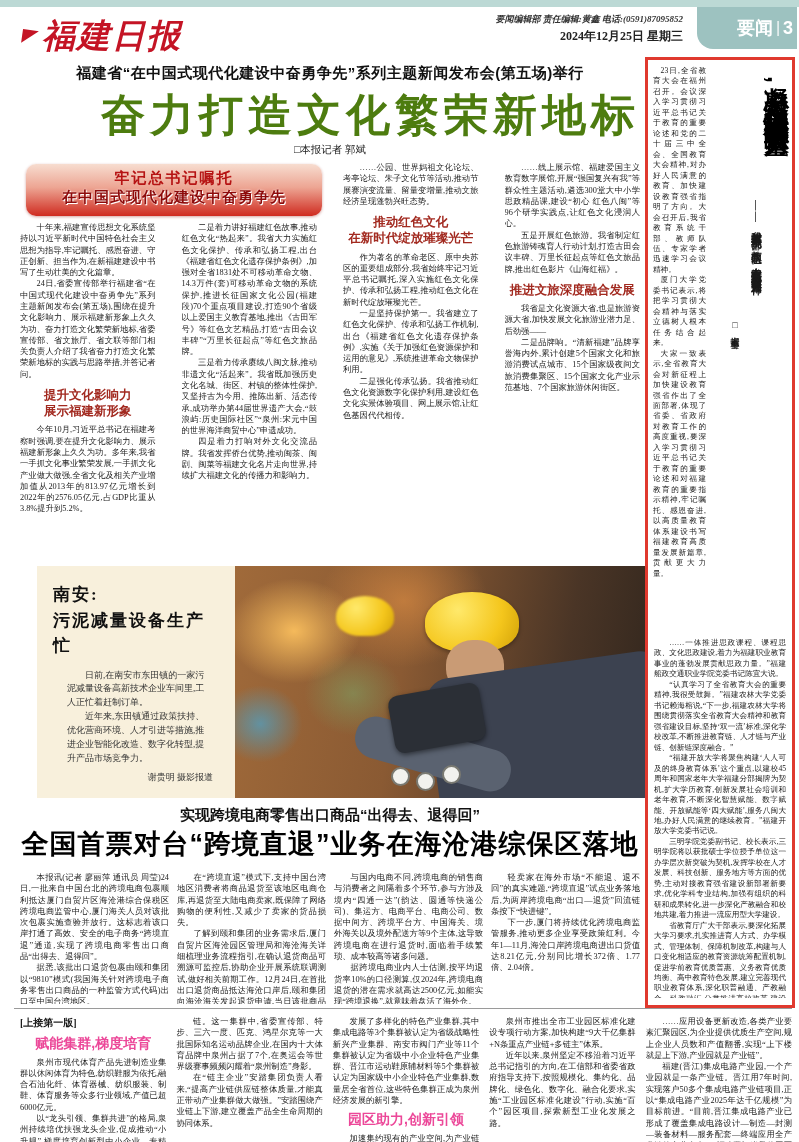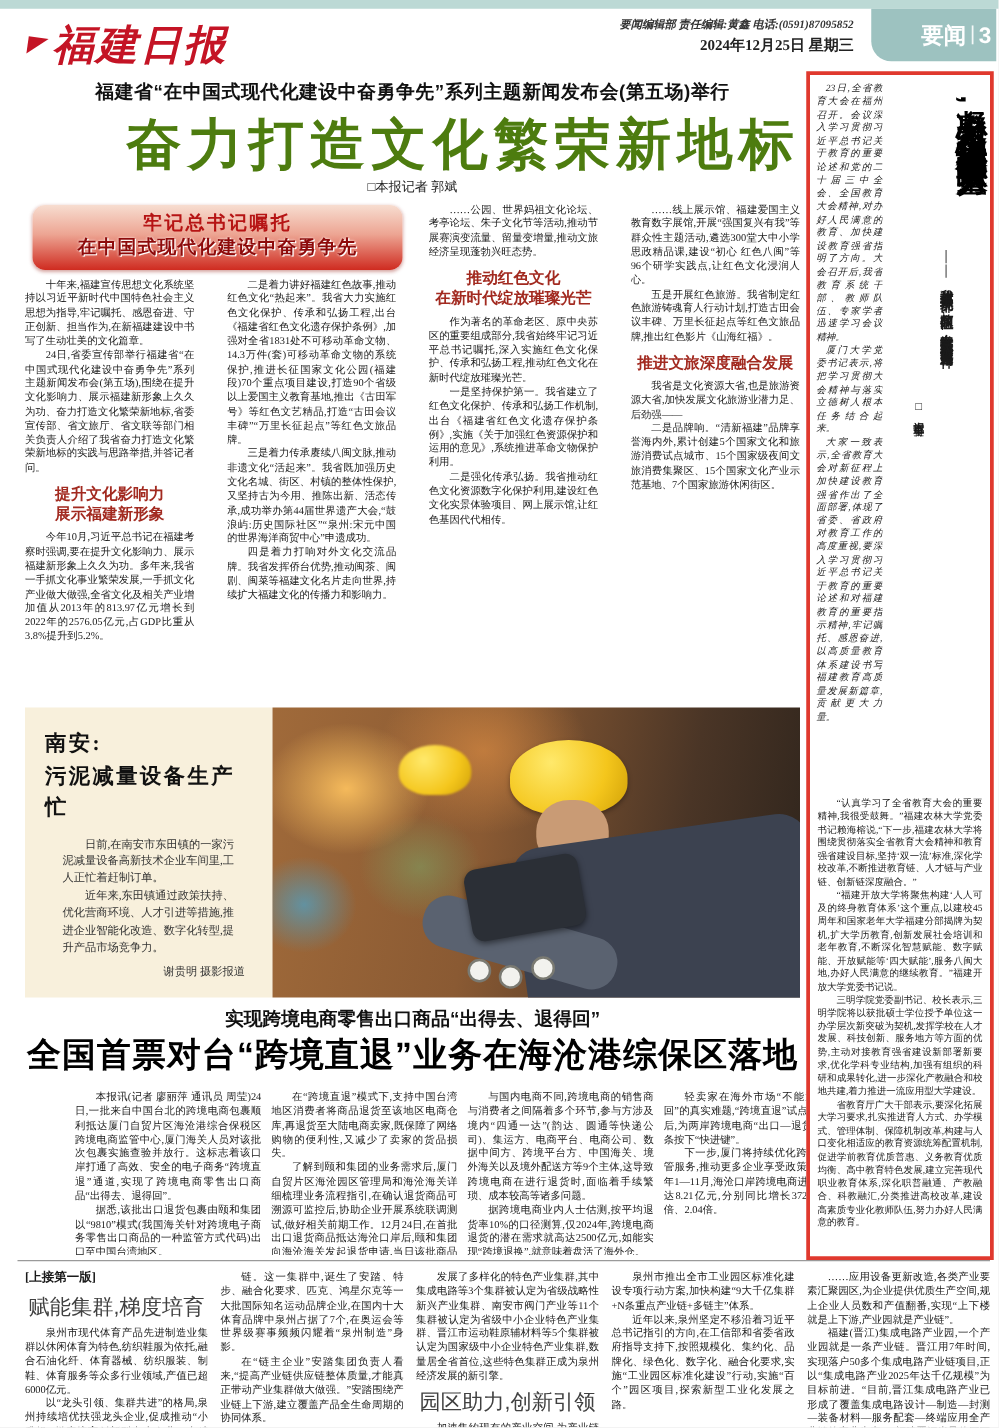--- a/index.html
+++ b/index.html
@@ -30,21 +30,21 @@
   .para{margin:0;text-indent:2em;}
   .banner{position:absolute;left:6px;top:2px;width:296px;height:52px;border-radius:10px;
           background:linear-gradient(180deg,#f7ddd0 0%,#eda593 45%,#cf2b20 100%);
           box-shadow:0 1px 3px rgba(150,30,20,.4);text-align:center;
           font-family:"Liberation Sans",sans-serif;font-weight:900;}
   .banner-l1{font-size:15px;color:#b61414;padding-top:5px;letter-spacing:2px;}
   .banner-l2{font-size:15px;color:#8e0b0b;letter-spacing:1px;text-shadow:0 0 2px #fff,1px 1px 0 #fff;}
   .subhead{color:#a22a20;font-weight:bold;font-size:12.5px;text-align:center;margin:7px 0 5px;
            line-height:1.3;font-family:"Liberation Sans",sans-serif;text-indent:0;}
   
-  .photofeature{position:absolute;left:20px;top:566px;width:620px;height:232px;display:flex;}
+  .photofeature{position:absolute;left:37px;top:566px;width:620px;height:232px;display:flex;}
   .cappanel{width:198px;background:#f8f0dc;box-sizing:border-box;padding:16px 14px 8px 16px;}
   .cap-title{font-size:17px;font-weight:bold;line-height:1.5;color:#111;letter-spacing:2px;}
   .cap-body{margin-top:10px;padding:0 10px 0 14px;font-size:9px;line-height:1.55;color:#333;}
   .cap-body .para{text-indent:2em;}
   .cap-credit{text-align:right;font-size:9px;color:#333;margin-top:5px;padding-right:8px;}
   .photo{flex:1;position:relative;overflow:hidden;
      background:
        radial-gradient(95px 75px at 14% 28%, rgba(255,195,95,.9), rgba(255,195,95,0) 70%),
        radial-gradient(60px 55px at 6% 68%, rgba(80,160,195,.75), rgba(80,160,195,0) 70%),
        radial-gradient(120px 95px at 40% 15%, rgba(235,150,70,.55), rgba(235,150,70,0) 70%),
@@ -62,39 +62,39 @@
   .part{position:absolute;left:37%;bottom:22%;width:92px;height:58px;background:#2b2f36;
         border-radius:10px;transform:rotate(-10deg);box-shadow:0 2px 5px rgba(0,0,0,.5);}
   .gauge{position:absolute;width:15px;height:15px;border-radius:50%;background:#f2f2ee;
          border:2px solid #7a7a72;}
   .g1{left:37%;bottom:5%;} .g2{left:43%;bottom:3%;} .g3{left:49%;bottom:6%;}
   
   .kicker2{position:absolute;left:20px;top:806px;width:620px;text-align:center;font-size:15px;
            font-weight:bold;font-family:"Liberation Sans",sans-serif;color:#111;}
   .headline2{position:absolute;left:20px;top:826px;width:620px;text-align:center;font-size:27px;
              font-weight:900;letter-spacing:1px;font-family:Liberation Sans, sans-serif;color:#000;}
-  .a2body{position:absolute;left:20px;top:872px;width:620px;height:132px;display:flex;gap:8px;margin-left:40px;}
+  .a2body{position:absolute;left:20px;top:872px;width:620px;height:132px;display:flex;gap:8px;}
   
   .edubox{position:absolute;left:645px;top:57px;width:150px;height:951px;box-sizing:border-box;
           border:3px solid #e0392e;background:#fff;}
   .edu-strip{position:absolute;left:5px;top:6px;width:53px;height:556px;overflow:hidden;
              font-size:7.6px;line-height:1.38;text-align:justify;}
-  .edu-strip .para{text-indent:1em;font-style:italic;}
+  .edu-strip .para{text-indent:1em;}
   .edu-vert{position:absolute;left:62px;top:8px;width:80px;height:562px;writing-mode:vertical-rl;}
   .edu-headline{font-family:"Liberation Sans",sans-serif;font-weight:900;font-size:25px;
                 letter-spacing:2px;color:#000;line-height:1.08;}
   .edu-subtitle{font-size:10.5px;font-weight:bold;padding-top:132px;margin-left:8px;letter-spacing:1px;}
   .edu-byline{font-size:9px;padding-top:252px;margin-left:8px;}
   .edu-bottom{position:absolute;left:6px;right:6px;top:578px;height:360px;overflow:hidden;
               font-size:7.6px;line-height:1.38;text-align:justify;}
   
   .botline{position:absolute;left:14px;top:1008px;width:778px;border-top:1px solid #9a9a9a;}
   .bottomsec{position:absolute;left:20px;top:1016px;width:772px;height:126px;display:flex;gap:10px;}
   .cont-label{font-weight:bold;font-size:10px;text-indent:0;margin:0 0 3px;}
-  .bsub{font-family:"Liberation Sans",sans-serif;font-weight:normal;font-size:17px;color:#404040;
+  .bsub{font-family:"Liberation Sans",sans-serif;font-weight:bold;font-size:14px;color:#ec4899;
         text-align:center;margin:4px 0 4px;text-indent:0;}
 </style>
 </head>
 <body>
 
 <div class="page">
 
   <div class="topstrip"></div>
 
   <div class="masthead">
@@ -218,39 +218,40 @@
         <p class="para">23日,全省教育大会在福州召开。会议深入学习贯彻习近平总书记关于教育的重要论述和党的二十届三中全会、全国教育大会精神,对办好人民满意的教育、加快建设教育强省指明了方向。大会召开后,我省教育系统干部、教师队伍、专家学者迅速学习会议精神。</p>
         <p class="para">厦门大学党委书记表示,将把学习贯彻大会精神与落实立德树人根本任务结合起来。</p>
         <p class="para">大家一致表示,全省教育大会对新征程上加快建设教育强省作出了全面部署,体现了省委、省政府对教育工作的高度重视,要深入学习贯彻习近平总书记关于教育的重要论述和对福建教育的重要指示精神,牢记嘱托、感恩奋进,以高质量教育体系建设书写福建教育高质量发展新篇章,贡献更大力量。</p>
       </div>
     <div class="edu-vert">
       <div class="edu-headline">凝心聚力,为加快建设教育强省贡献更大力量</div>
       <div class="edu-subtitle">——我省教育系统干部、教师队伍、专家学者认真学习贯彻全省教育大会精神</div>
       <div class="edu-byline">□本报记者 蒋丰蔓</div>
     </div>
     <div class="edu-bottom">
+        <p class="para">……一体推进思政课程、课程思政、文化思政建设,着力为福建职业教育事业的蓬勃发展贡献思政力量。”福建船政交通职业学院党委书记陈宜大说。</p>
         <p class="para">“认真学习了全省教育大会的重要精神,我很受鼓舞。”福建农林大学党委书记赖海榕说,“下一步,福建农林大学将围绕贯彻落实全省教育大会精神和教育强省建设目标,坚持‘双一流’标准,深化学校改革,不断推进教育链、人才链与产业链、创新链深度融合。”</p>
         <p class="para">“福建开放大学将聚焦构建‘人人可及的终身教育体系’这个重点,以建校45周年和国家老年大学福建分部揭牌为契机,扩大学历教育,创新发展社会培训和老年教育,不断深化智慧赋能、数字赋能、开放赋能等‘四大赋能’,服务八闽大地,办好人民满意的继续教育。”福建开放大学党委书记说。</p>
         <p class="para">三明学院党委副书记、校长表示,三明学院将以获批硕士学位授予单位这一办学层次新突破为契机,发挥学校在人才发展、科技创新、服务地方等方面的优势,主动对接教育强省建设新部署新要求,优化学科专业结构,加强有组织的科研和成果转化,进一步深化产教融合和校地共建,着力推进一流应用型大学建设。</p>
         <p class="para">省教育厅广大干部表示,要深化拓展大学习要求,扎实推进育人方式、办学模式、管理体制、保障机制改革,构建与人口变化相适应的教育资源统筹配置机制,促进学前教育优质普惠、义务教育优质均衡、高中教育特色发展,建立完善现代职业教育体系,深化职普融通、产教融合、科教融汇,分类推进高校改革,建设高素质专业化教师队伍,努力办好人民满意的教育。</p>
       </div>
   </div>
 
   <div class="botline"></div>
   <div class="bottomsec">
     <div class="ncol">
       <p class="cont-label">[上接第一版]</p>
       <div class="bsub">赋能集群,梯度培育</div>
       <div>
           <p class="para">泉州市现代体育产品先进制造业集群以休闲体育为特色,纺织鞋服为依托,融合石油化纤、体育器械、纺织服装、制鞋、体育服务等众多行业领域,产值已超6000亿元。</p>
           <p class="para">以“龙头引领、集群共进”的格局,泉州持续培优扶强龙头企业,促成推动“小升规”,梯度培育创新型中小企业、专精特新企业。</p>
         </div>
     </div>
     <div class="ncol">
-        <p class="para">链。这一集群中,诞生了安踏、特步、融合化要求、匹克、鸿星尔克等一大批国际知名运动品牌企业,在国内十大体育品牌中泉州占据了7个,在奥运会等世界级赛事频频闪耀着“泉州制造”身影。</p>
+        <p class="para">链。这一集群中,省委宣传部、特步、三六一度、匹克、鸿星尔克等一大批国际知名运动品牌企业,在国内十大体育品牌中泉州占据了7个,在奥运会等世界级赛事频频闪耀着“泉州制造”身影。</p>
         <p class="para">在“链主企业”安踏集团负责人看来,“提高产业链供应链整体质量,才能真正带动产业集群做大做强。”安踏围绕产业链上下游,建立覆盖产品全生命周期的协同体系。</p>
       </div>
     <div class="ncol">
       <div>
           <p class="para">发展了多样化的特色产业集群,其中集成电路等3个集群被认定为省级战略性新兴产业集群、南安市阀门产业等11个集群被认定为省级中小企业特色产业集群、晋江市运动鞋原辅材料等5个集群被认定为国家级中小企业特色产业集群,数量居全省首位,这些特色集群正成为泉州经济发展的新引擎。</p>
         </div>
       <div class="bsub">园区助力,创新引领</div>
       <div>
           <p class="para">加速集约现有的产业空间,为产业链释放出更大的创新空间,泉州把园区作为培育和集聚产业链供应链的重要载体。</p>
         </div>

